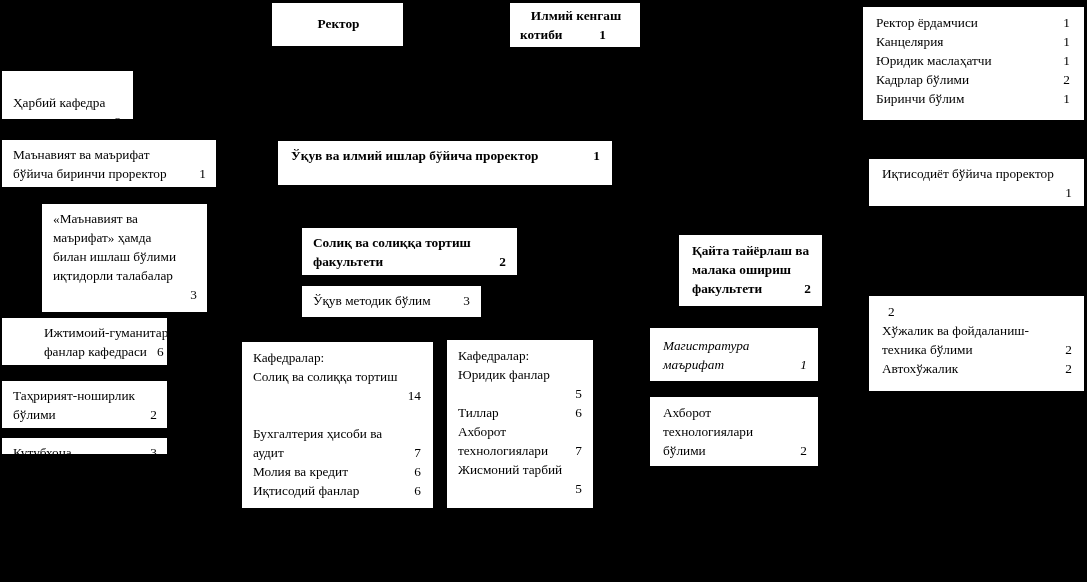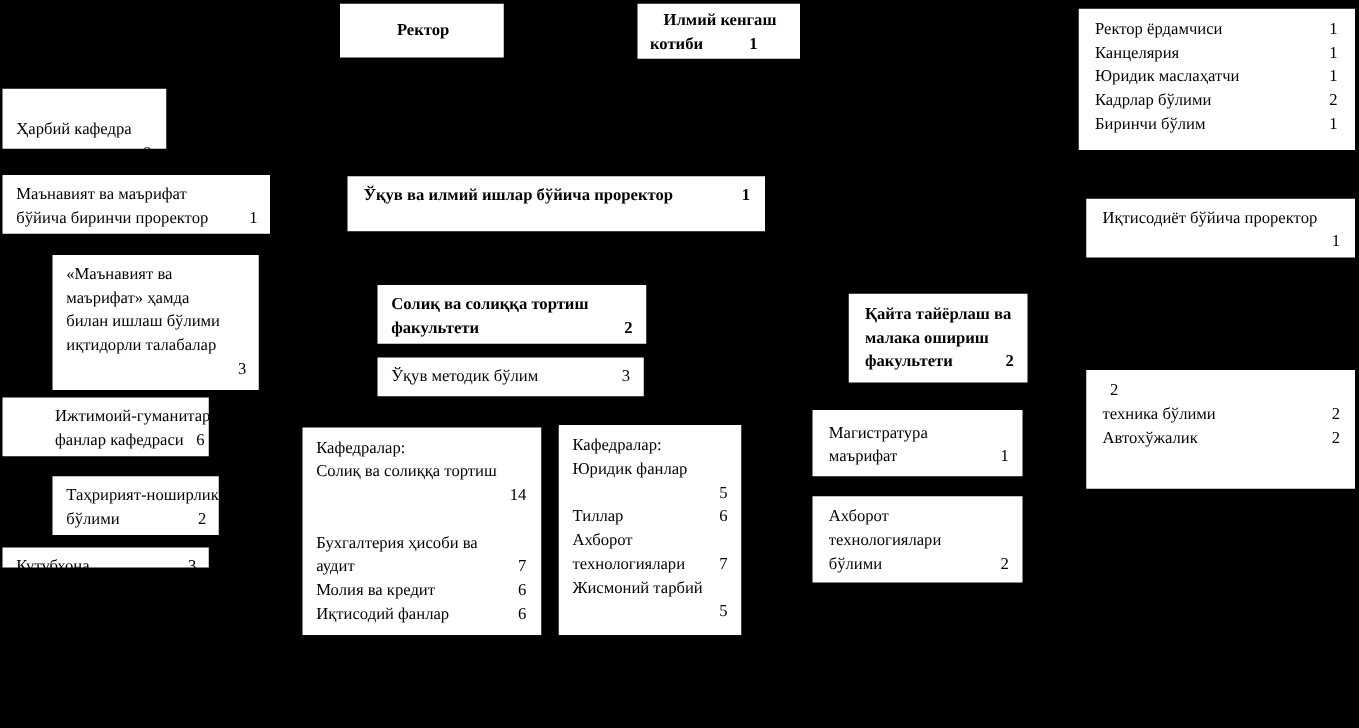--- a/index.html
+++ b/index.html
@@ -116,21 +116,21 @@
   <div class="box" style="left:2px; top:318px; width:165px; height:47px;">
     <div class="pad" style="padding:5px 10px 4px 11px;margin-left:31px;">
       <div class="line">Ижтимоий-гуманитар</div>
       <div class="row">
         <span class="lbl">фанлар кафедраси</span>
         <span class="num">6</span>
       </div>
     </div>
   </div>
 
-  <div class="box" style="left:2px; top:381px; width:133px; height:47px;margin-left:40px;">
+  <div class="box" style="left:2px; top:381px; width:165px; height:47px;">
     <div class="pad" style="padding:5px 10px 4px 11px;">
       <div class="line">Таҳририят-ноширлик</div>
       <div class="row">
         <span class="lbl">бўлими</span>
         <span class="num">2</span>
       </div>
     </div>
   </div>
 
   <div class="box" style="left:2px; top:438px; width:165px; height:16px;">
@@ -154,21 +154,21 @@
   <div class="box" style="left:302px; top:228px; width:215px; height:47px;">
     <div class="pad" style="padding:5px 11px 4px 11px;">
       <div class="line bold">Солиқ ва солиққа тортиш</div>
       <div class="row bold">
         <span class="lbl">факультети</span>
         <span class="num">2</span>
       </div>
     </div>
   </div>
 
-  <div class="box" style="left:302px; top:286px; width:213px; height:31px;">
+  <div class="box" style="left:302px; top:286px; width:179px; height:31px;">
     <div class="pad" style="padding:5px 11px 4px 11px;">
       <div class="row">
         <span class="lbl">Ўқув методик бўлим</span>
         <span class="num">3</span>
       </div>
     </div>
   </div>
 
   <div class="box" style="left:242px; top:342px; width:191px; height:166px;">
     <div class="pad" style="padding:6px 12px 4px 11px;">
@@ -216,21 +216,21 @@
       <div class="line bold">Қайта тайёрлаш ва</div>
       <div class="line bold">малака ошириш</div>
       <div class="row bold">
         <span class="lbl">факультети</span>
         <span class="num">2</span>
       </div>
     </div>
   </div>
 
   <div class="box" style="left:650px; top:328px; width:168px; height:53px;">
-    <div class="pad" style="padding:8px 11px 4px 13px;">
+    <div class="pad" style="padding:8px 11px 4px 13px;font-style:italic;">
       <div class="line">Магистратура</div>
       <div class="row">
         <span class="lbl">маърифат</span>
         <span class="num">1</span>
       </div>
     </div>
   </div>
 
   <div class="box" style="left:650px; top:397px; width:168px; height:69px;">
     <div class="pad" style="padding:6px 11px 4px 13px;">
@@ -248,20 +248,21 @@
       <div class="line">Иқтисодиёт бўйича проректор</div>
       <div class="numline">1</div>
     </div>
   </div>
 
   <div class="box" style="left:869px; top:296px; width:215px; height:95px;">
     <div class="pad" style="padding:6px 12px 4px 13px;">
       <div class="row">
         <span class="num" style="padding-left:6px;">2</span>
       </div>
+      <div class="line">Хўжалик ва фойдаланиш-</div>
       <div class="row">
         <span class="lbl">техника бўлими</span>
         <span class="num">2</span>
       </div>
       <div class="row">
         <span class="lbl">Автохўжалик</span>
         <span class="num">2</span>
       </div>
     </div>
   </div>

